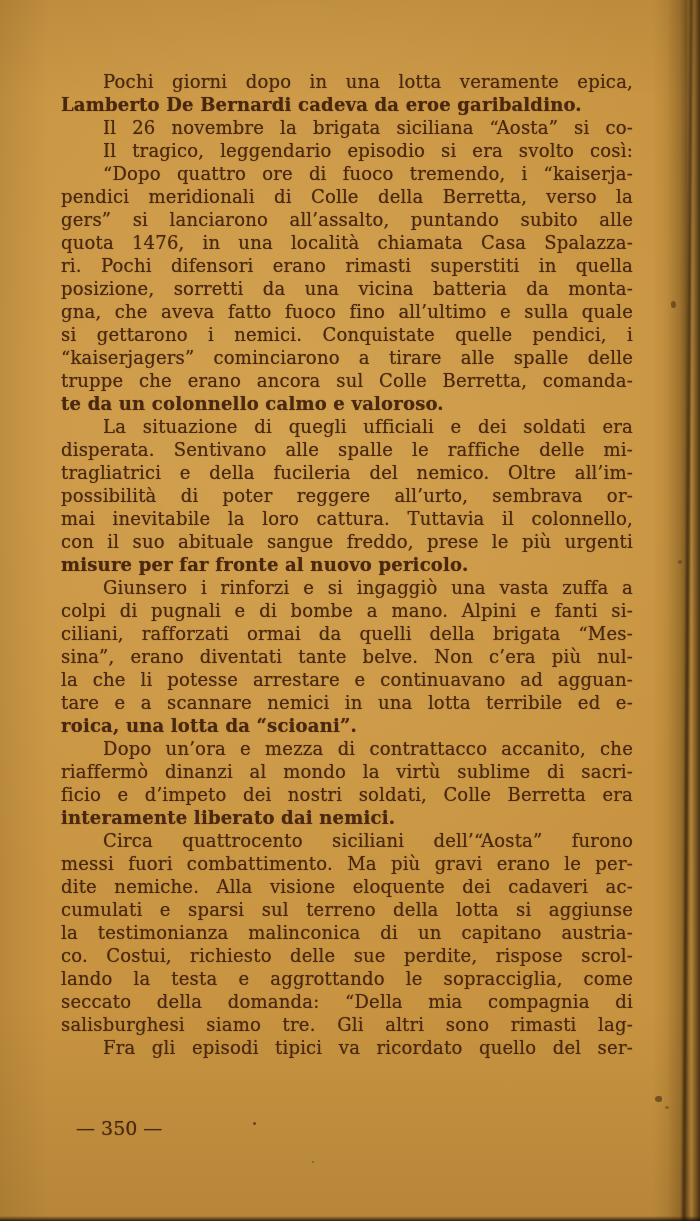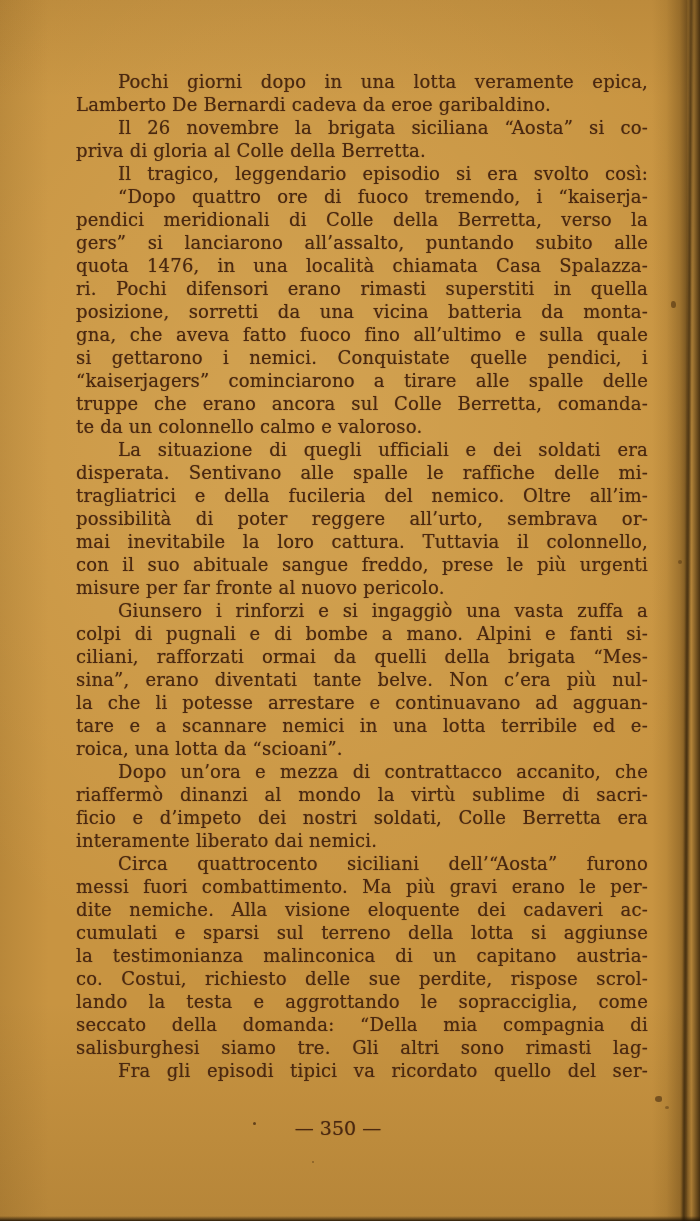--- a/index.html
+++ b/index.html
@@ -11,35 +11,35 @@
     font-family:"DejaVu Serif","Liberation Serif",serif;
   }
   .vignette{
     position:absolute;inset:0;pointer-events:none;
     background:
       radial-gradient(130% 95% at 42% 35%, rgba(255,222,150,.20) 0%, rgba(255,222,150,0) 50%),
       linear-gradient(to bottom, rgba(90,58,14,.10) 0%, rgba(0,0,0,0) 8%, rgba(0,0,0,0) 82%, rgba(90,58,14,.16) 100%),
       linear-gradient(to right, rgba(90,58,14,.14) 0%, rgba(0,0,0,0) 7%);
   }
   .text-col{
-    position:absolute;left:76px;top:70px;width:572px;
+    position:absolute;left:61px;top:70px;width:572px;
     color:var(--ink,#4a2810);
     font-size:18px;line-height:23px;letter-spacing:.2px;
   }
   .line{
     text-align:justify;
     text-align-last:justify;
     height:23px;overflow:hidden;
     text-shadow:0 0 1px rgba(74,40,16,.65);
   }
   .line.indent{text-indent:42px;}
-  .line.end{text-align-last:left;}
+  .line.end{text-align-last:left;font-weight:bold;}
   .footer{
-    position:absolute;left:64px;top:1116px;width:548px;
-    text-align:center;color:var(--ink,#4a2810);
+    position:absolute;left:76px;top:1116px;width:548px;
+    color:var(--ink,#4a2810);
     font-size:19px;line-height:24px;
     text-shadow:0 0 1px rgba(74,40,16,.65);
   }
   .edge-right{
     position:absolute;top:0;right:0;bottom:0;width:48px;pointer-events:none;
     background:linear-gradient(to right,
       rgba(122,84,24,0) 0%,
       rgba(122,84,24,.16) 30%,
       rgba(94,62,16,.40) 58%,
       rgba(70,45,12,.60) 72%,
@@ -63,21 +63,20 @@
 </head>
 <body>
 
 <div class="scan">
   <div class="vignette"></div>
 
   <div class="text-col">
       <div class="line indent">Pochi giorni dopo in una lotta veramente epica,</div>
       <div class="line end">Lamberto De Bernardi cadeva da eroe garibaldino.</div>
       <div class="line indent">Il 26 novembre la brigata siciliana “Aosta” si co-</div>
-      <div class="line end">priva di gloria al Colle della Berretta.</div>
       <div class="line indent">Il tragico, leggendario episodio si era svolto così:</div>
       <div class="line indent">“Dopo quattro ore di fuoco tremendo, i “kaiserja-</div>
       <div class="line">pendici meridionali di Colle della Berretta, verso la</div>
       <div class="line">gers” si lanciarono all’assalto, puntando subito alle</div>
       <div class="line">quota 1476, in una località chiamata Casa Spalazza-</div>
       <div class="line">ri. Pochi difensori erano rimasti superstiti in quella</div>
       <div class="line">posizione, sorretti da una vicina batteria da monta-</div>
       <div class="line">gna, che aveva fatto fuoco fino all’ultimo e sulla quale</div>
       <div class="line">si gettarono i nemici. Conquistate quelle pendici, i</div>
       <div class="line">“kaiserjagers” cominciarono a tirare alle spalle delle</div>

